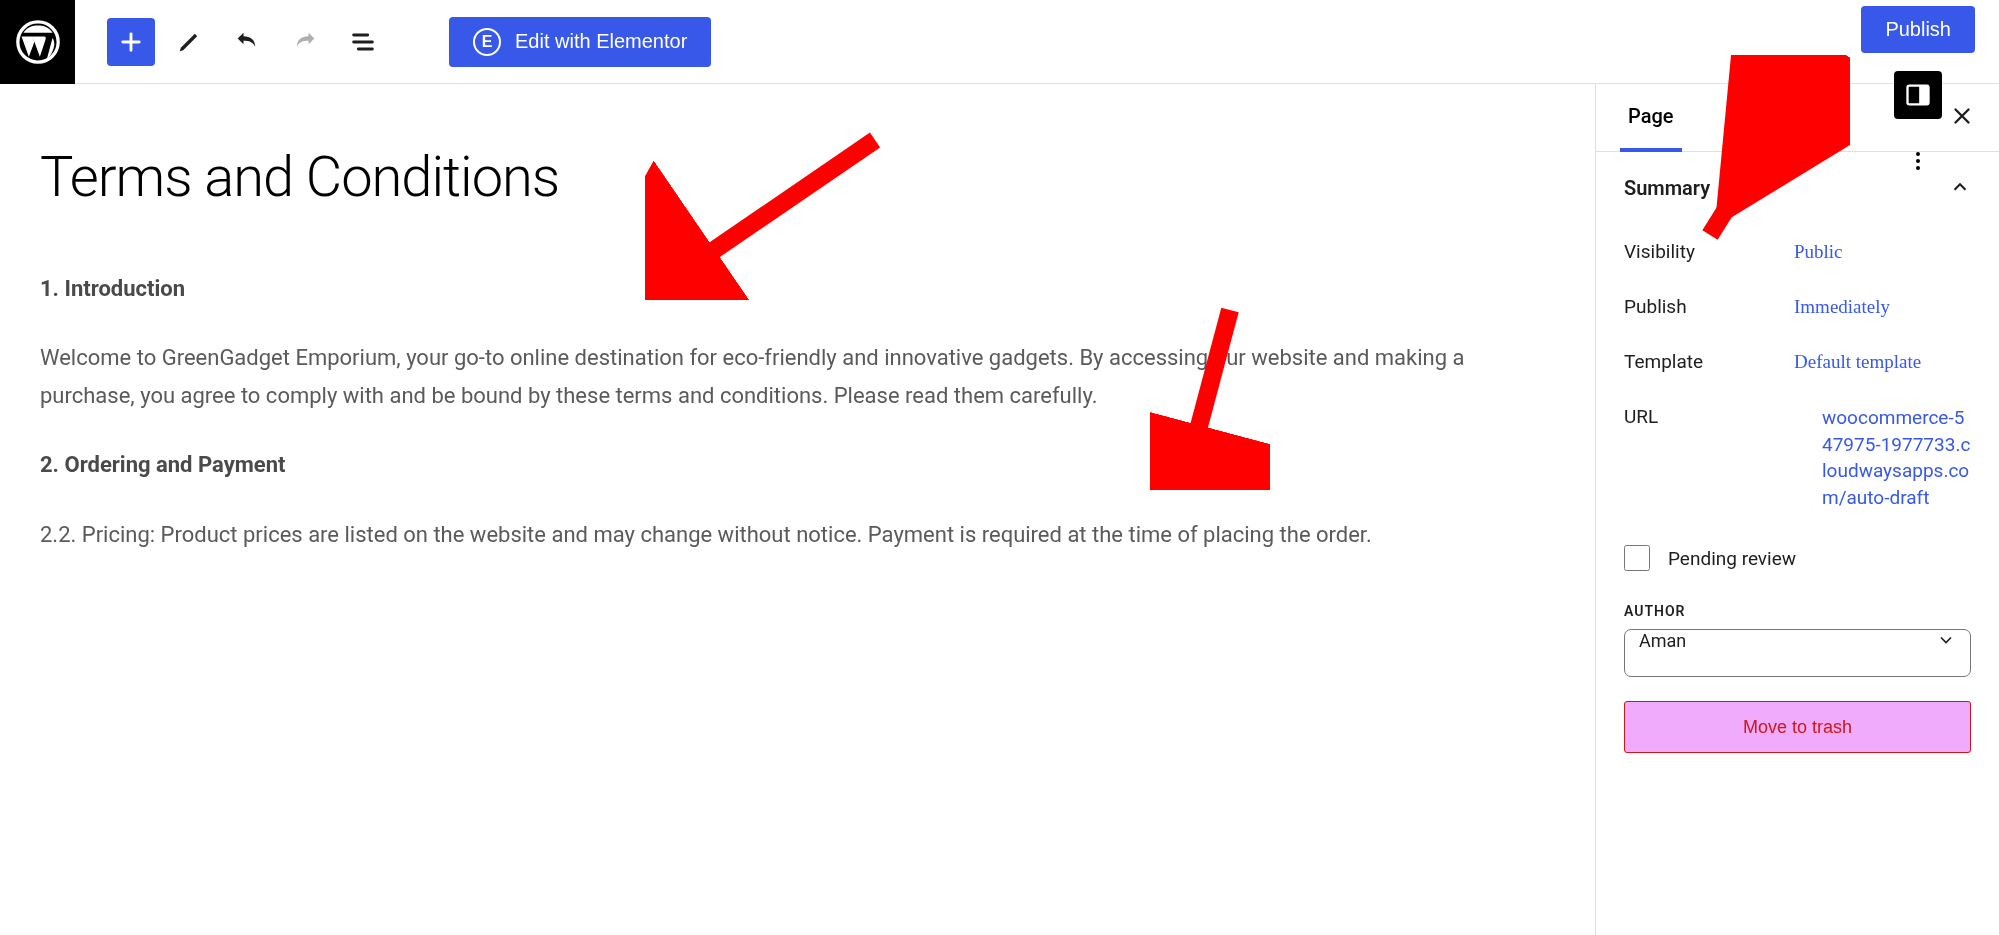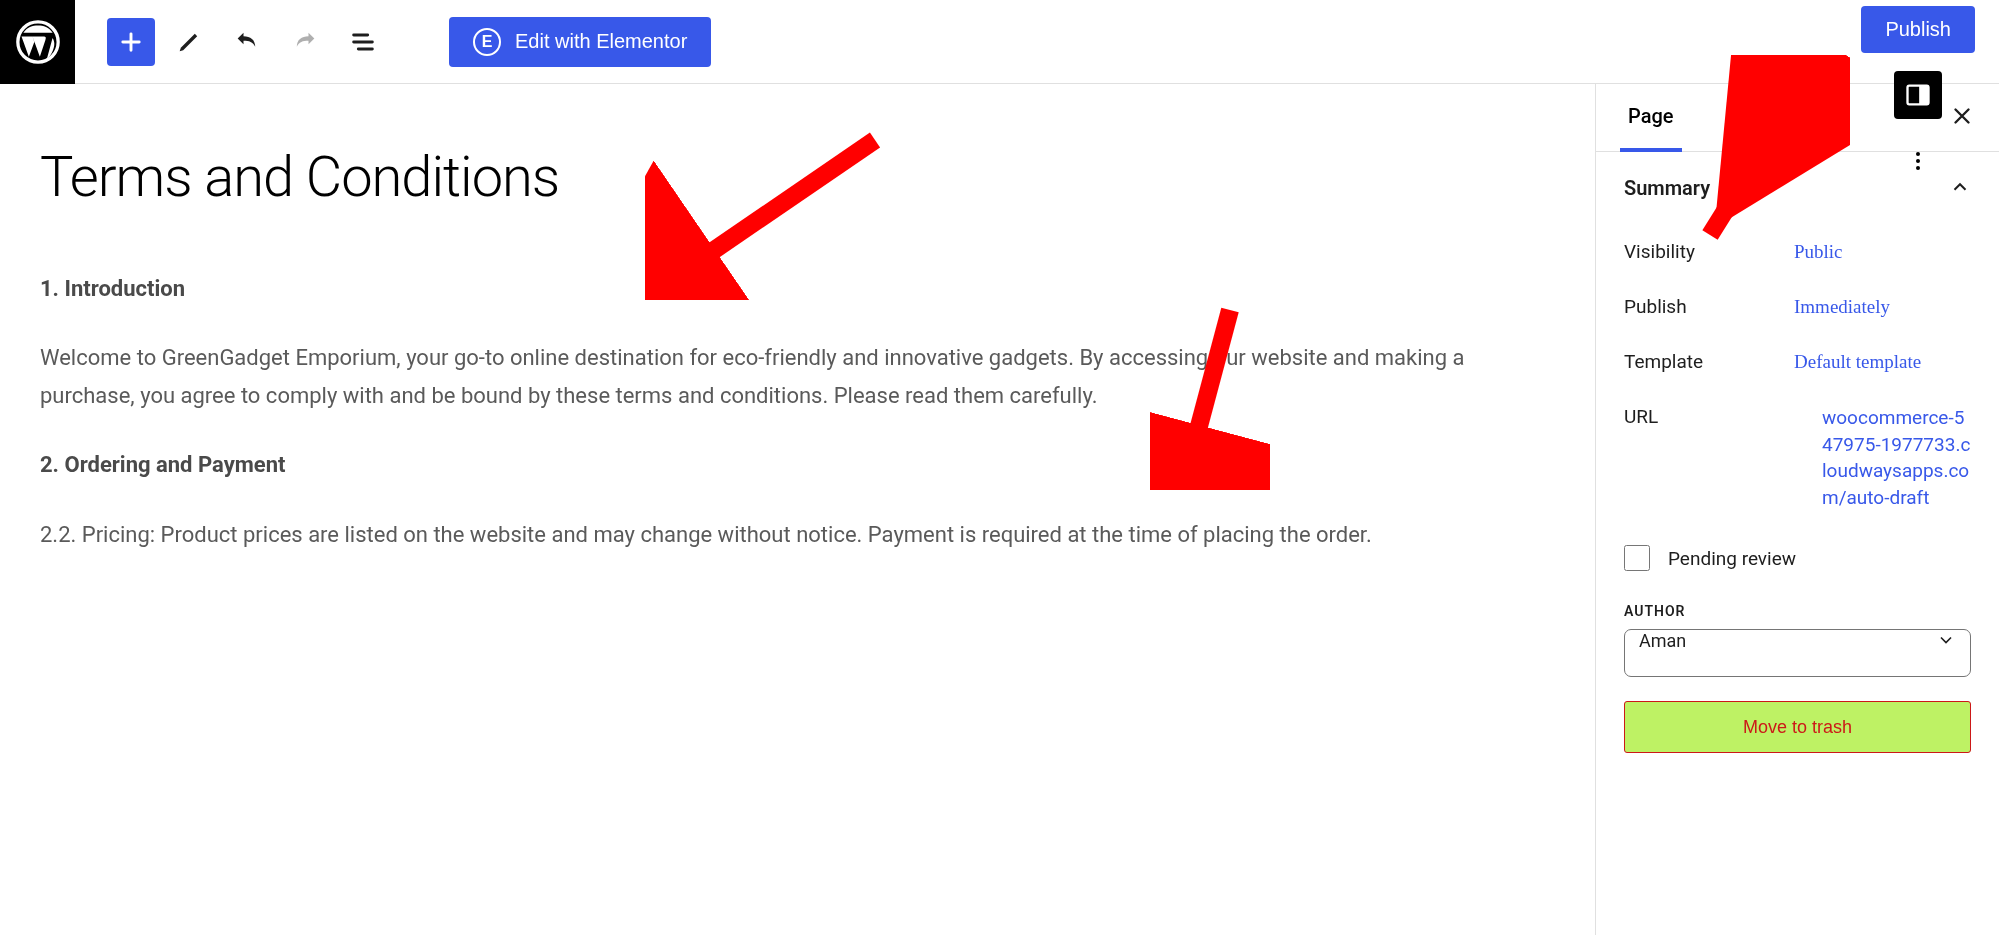--- a/index.html
+++ b/index.html
@@ -40,21 +40,21 @@
   .panel-body { padding:0 28px 20px 28px; }
   .row { display:flex; padding:16px 0; font-size:19px; }
   .row .label { width:170px; color:#1e1e1e; }
   .row .value { flex:1; }
   .row .value a, .row .value span.link { color:#3858e9; text-decoration:none; cursor:pointer;font-family:Liberation Serif, serif; }
   .url-val { color:#3858e9; word-break:break-all; line-height:1.4;margin-left:28px; }
   .checkbox-row { display:flex; align-items:center; gap:18px; padding:18px 0; font-size:19px; }
   .checkbox-row input { width:26px; height:26px; }
   .section-label { font-size:14px; font-weight:600; letter-spacing:1px; color:#1e1e1e; padding:14px 0 10px 0; }
   .select { width:100%; height:48px; border:1px solid #757575; border-radius:7px; padding:0 14px; background:#fff; font-size:18px; display:flex; align-items:flex-start; justify-content:space-between; cursor:pointer; }
-  .trash-btn { margin-top:24px; border:1.5px solid #cc1818; color:#cc1818; background:#bef264; width:100%; height:52px; border-radius:3px; font-size:18px; font-weight:500; text-align:center; }
+  .trash-btn { margin-top:24px; border:1.5px solid #cc1818; color:#cc1818; background:#f0abfc; width:100%; height:52px; border-radius:3px; font-size:18px; font-weight:500; text-align:center; }
 
   
   .arrow { position:absolute; pointer-events:none; z-index:50; }
 </style>
 </head>
 <body>
 
 <div class="app">
 
   <div class="topbar">

